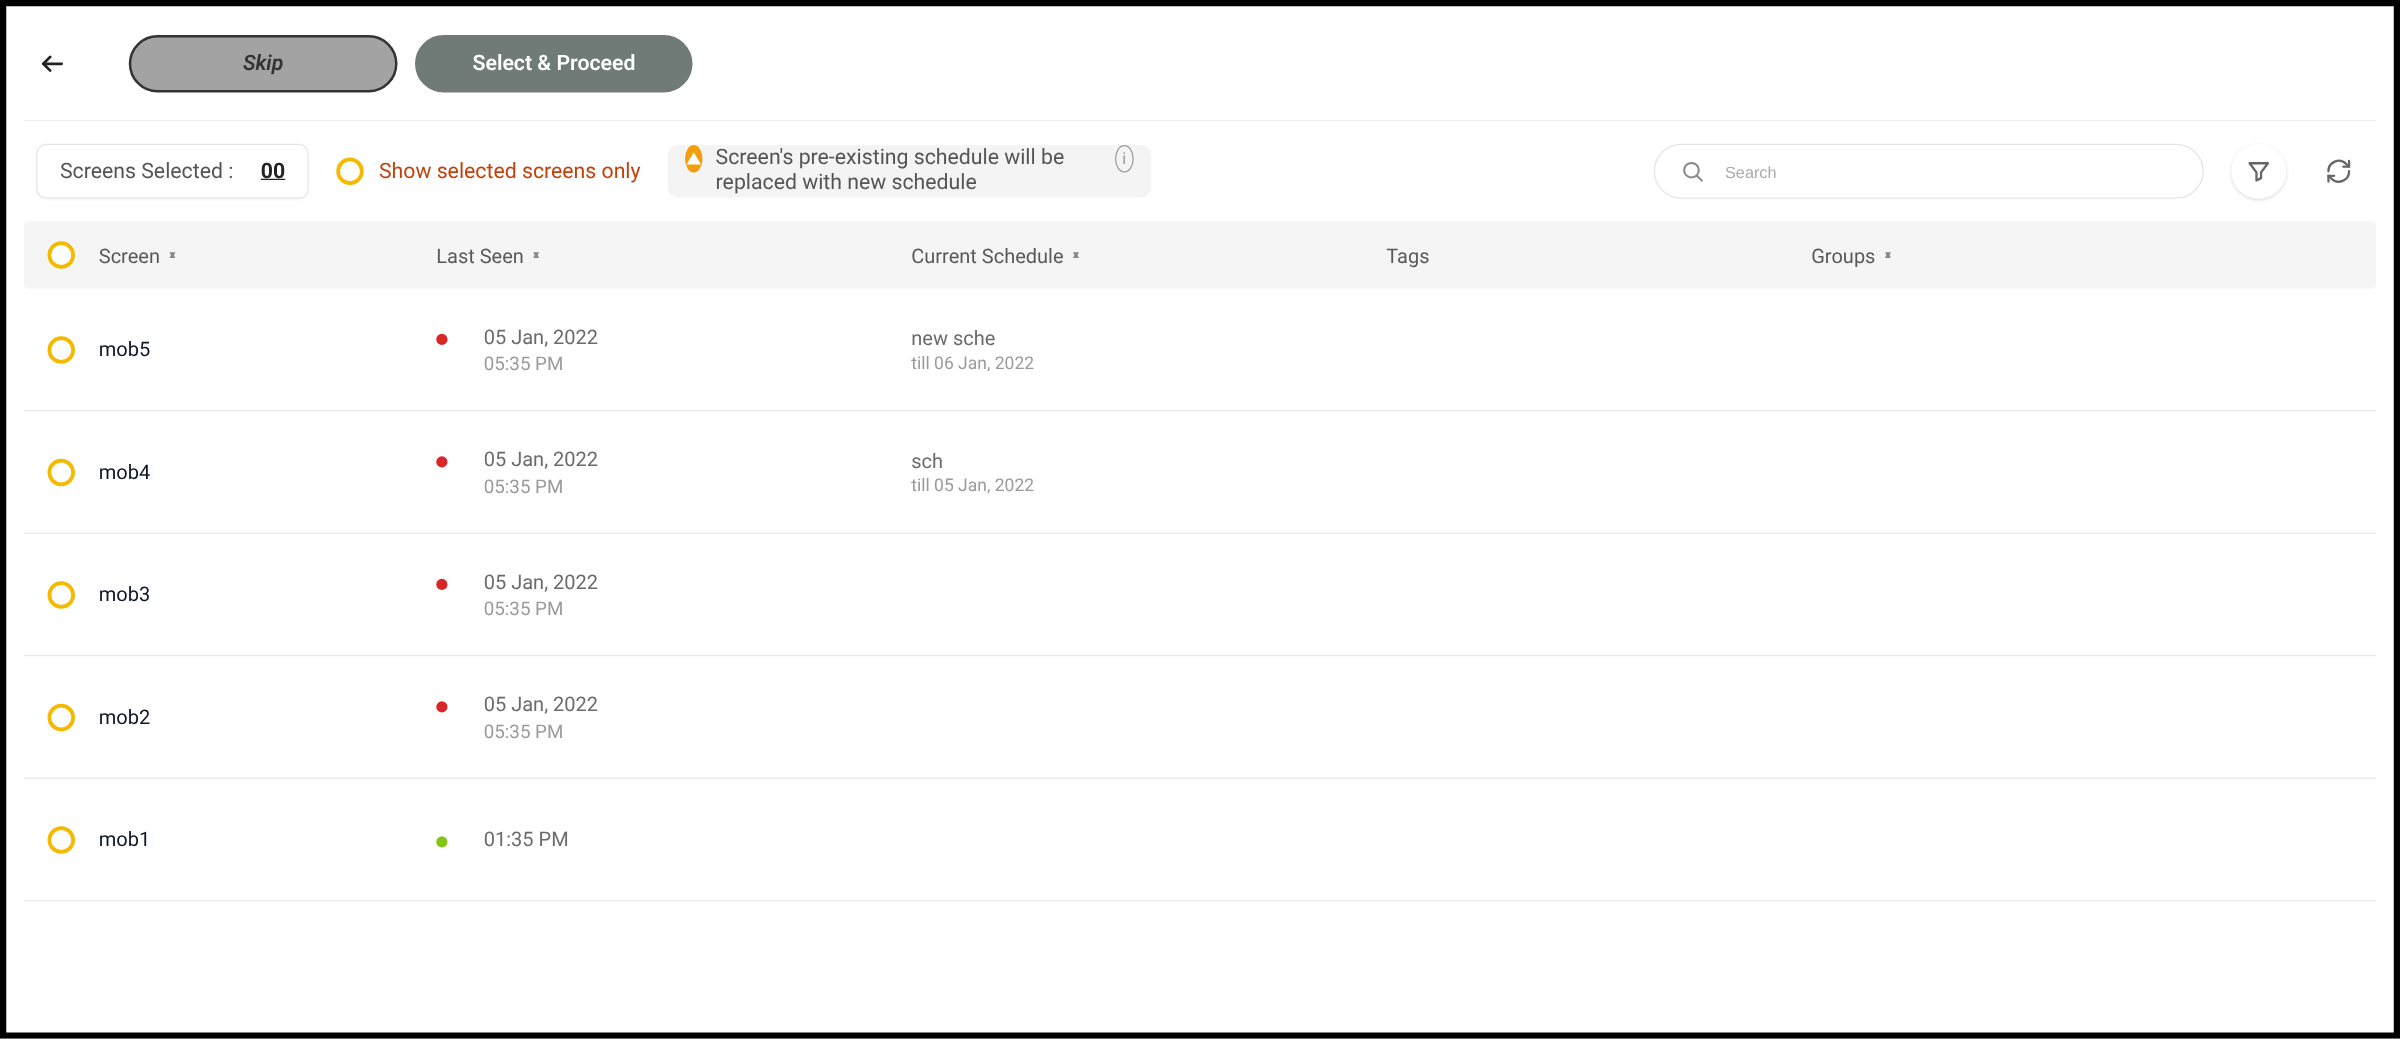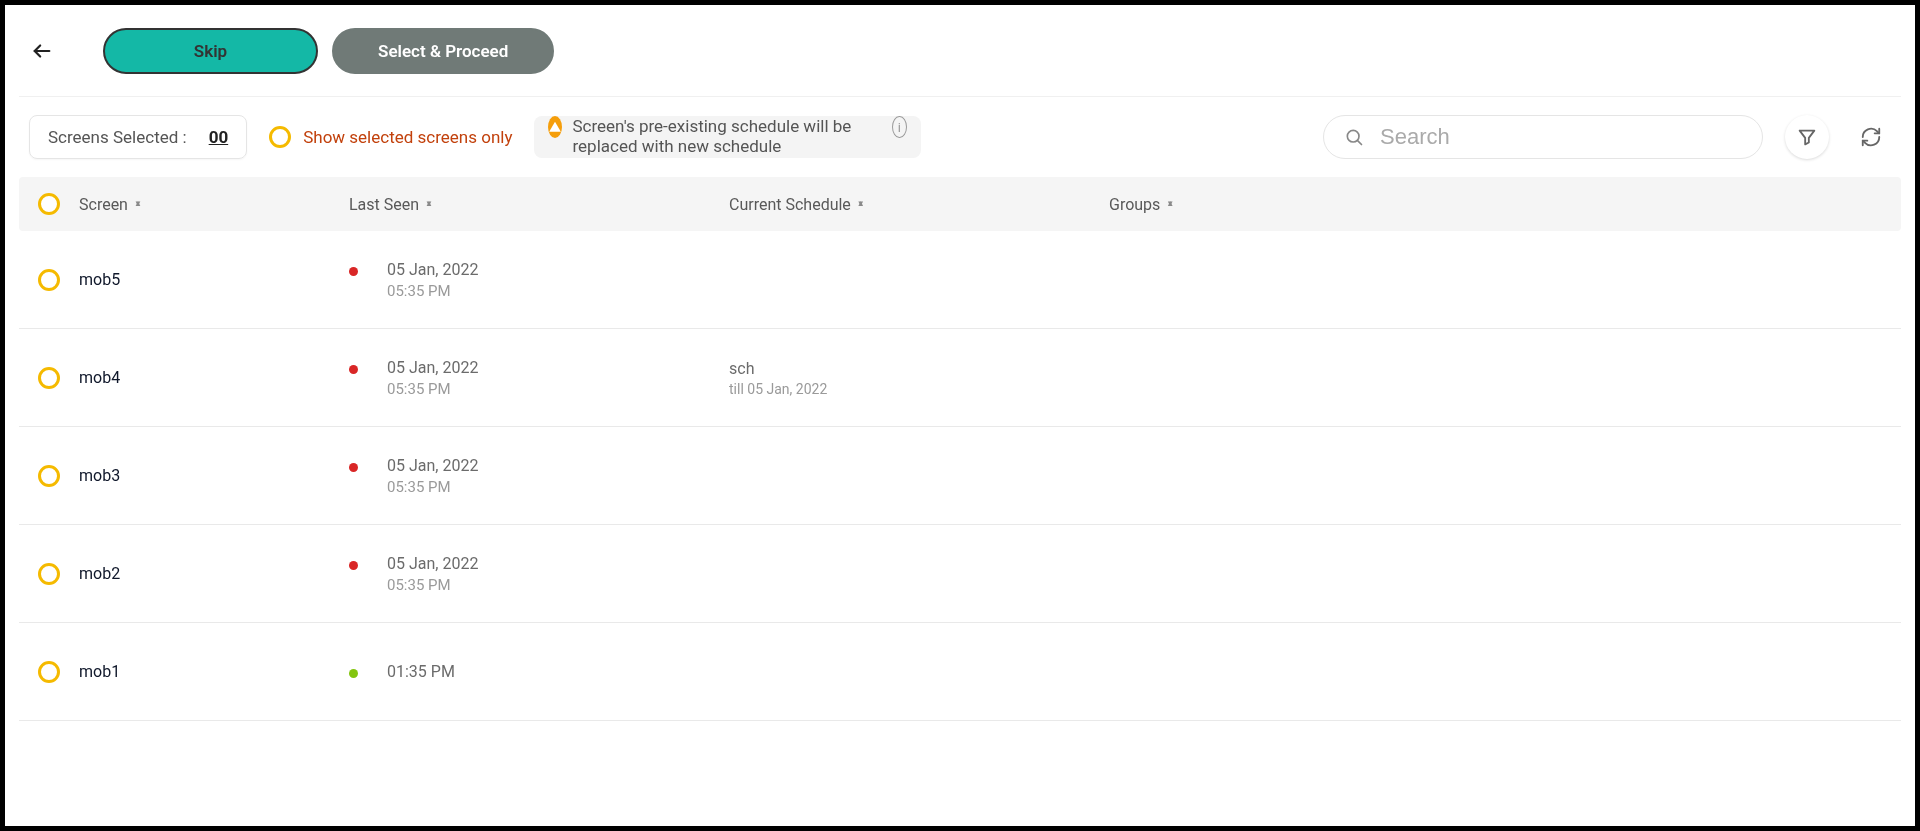--- a/index.html
+++ b/index.html
@@ -55,21 +55,21 @@
   .hdr-actions { display: flex; gap: 14px; }
   .btn {
     height: 46px;
     border-radius: 23px;
     padding: 0 44px;
     font-size: 17px;
     font-weight: 600;
     display: flex; align-items: center; justify-content: center;
     cursor: pointer;
   }
-  .btn-outline { background: #14b8a6; border: 2px solid #333; color: #333; min-width: 215px;}
+  .btn-outline { background: #a3a3a3; border: 2px solid #333; color: #333; min-width: 215px; font-style: italic;}
   .btn-solid { background: var(--btn-dark); border: 2px solid var(--btn-dark); color: #fff; min-width: 215px;}
 
   
   .toolrow {
     display: flex;
     align-items: center;
     gap: 22px;
     padding: 18px 10px 18px 10px;
   }
   .pill {
@@ -125,21 +125,21 @@
     border: 1px solid #e5e5e5;
     border-radius: 24px;
     display: flex; align-items: center;
     padding: 0 20px;
     gap: 14px;
     width: 440px;
   }
   .searchbox svg { width: 20px; height: 20px; stroke:#888;}
   .searchbox input {
     border: none; outline: none;
-    font-size: 22px;
+    font-size: 13px;
     flex: 1;
     color: #0369a1;
   }
   .searchbox input::placeholder { color: #aaa; }
   .iconbtn {
     width: 44px; height: 44px;
     border-radius: 50%;
     box-shadow: 0 1px 3px rgba(0,0,0,.15);
     display:flex;align-items:center;justify-content:center;
     cursor:pointer;
@@ -264,20 +264,23 @@
         </span>
   </div>
   <div class="thcell">
     <span>Current Schedule</span>
     <span class="sort">
           <span>▲</span>
           <span>▼</span>
         </span>
   </div>
   <div class="thcell">
+    <span>Tags</span>
+  </div>
+  <div class="thcell">
     <span>Groups</span>
     <span class="sort">
           <span>▲</span>
           <span>▼</span>
         </span>
   </div>
 </div>
 
 <div id="tbody">
       <div class="row">
@@ -285,20 +288,24 @@
           <span class="radio"></span>
         </div>
         <div class="sname">mob5</div>
         <div class="lastseen">
           <span class="dot red"></span>
           <div class="ls-lines">
             <div>05 Jan, 2022</div>
             <div>05:35 PM</div>
           </div>
         </div>
+        <div>
+          <div class="sch-line1">new sche</div>
+          <div class="sch-line2">till 06 Jan, 2022</div>
+        </div>
         <div></div>
         <div></div>
       </div>
       <div class="row">
         <div class="cell-radio">
           <span class="radio"></span>
         </div>
         <div class="sname">mob4</div>
         <div class="lastseen">
           <span class="dot red"></span>

